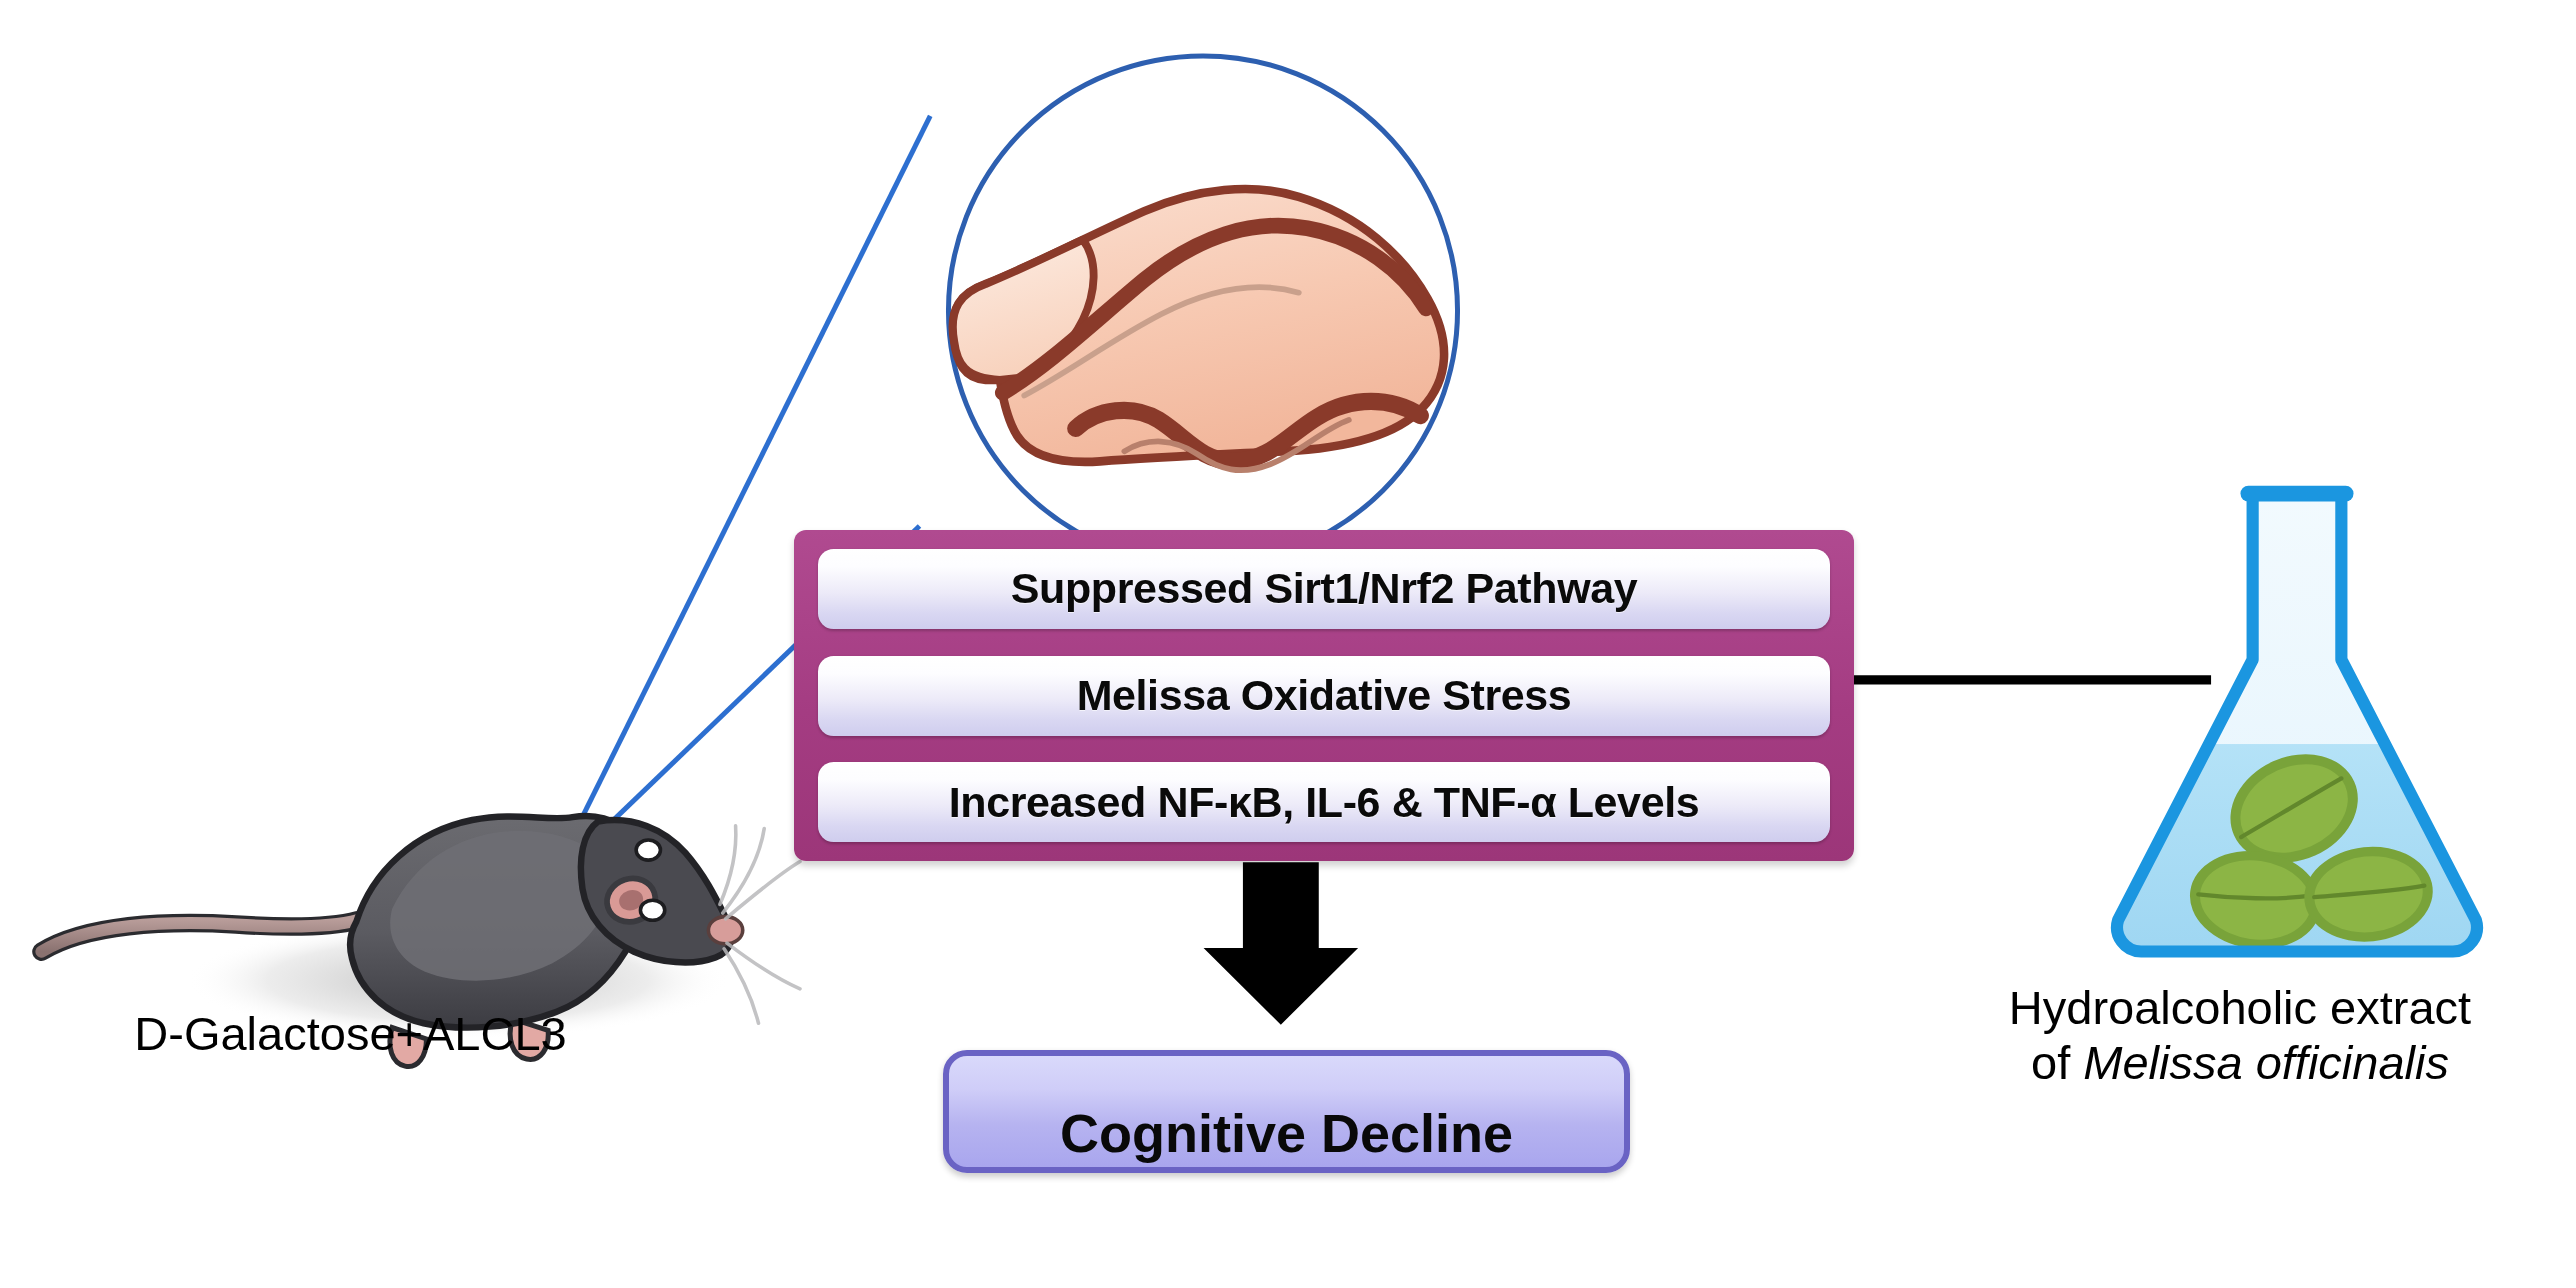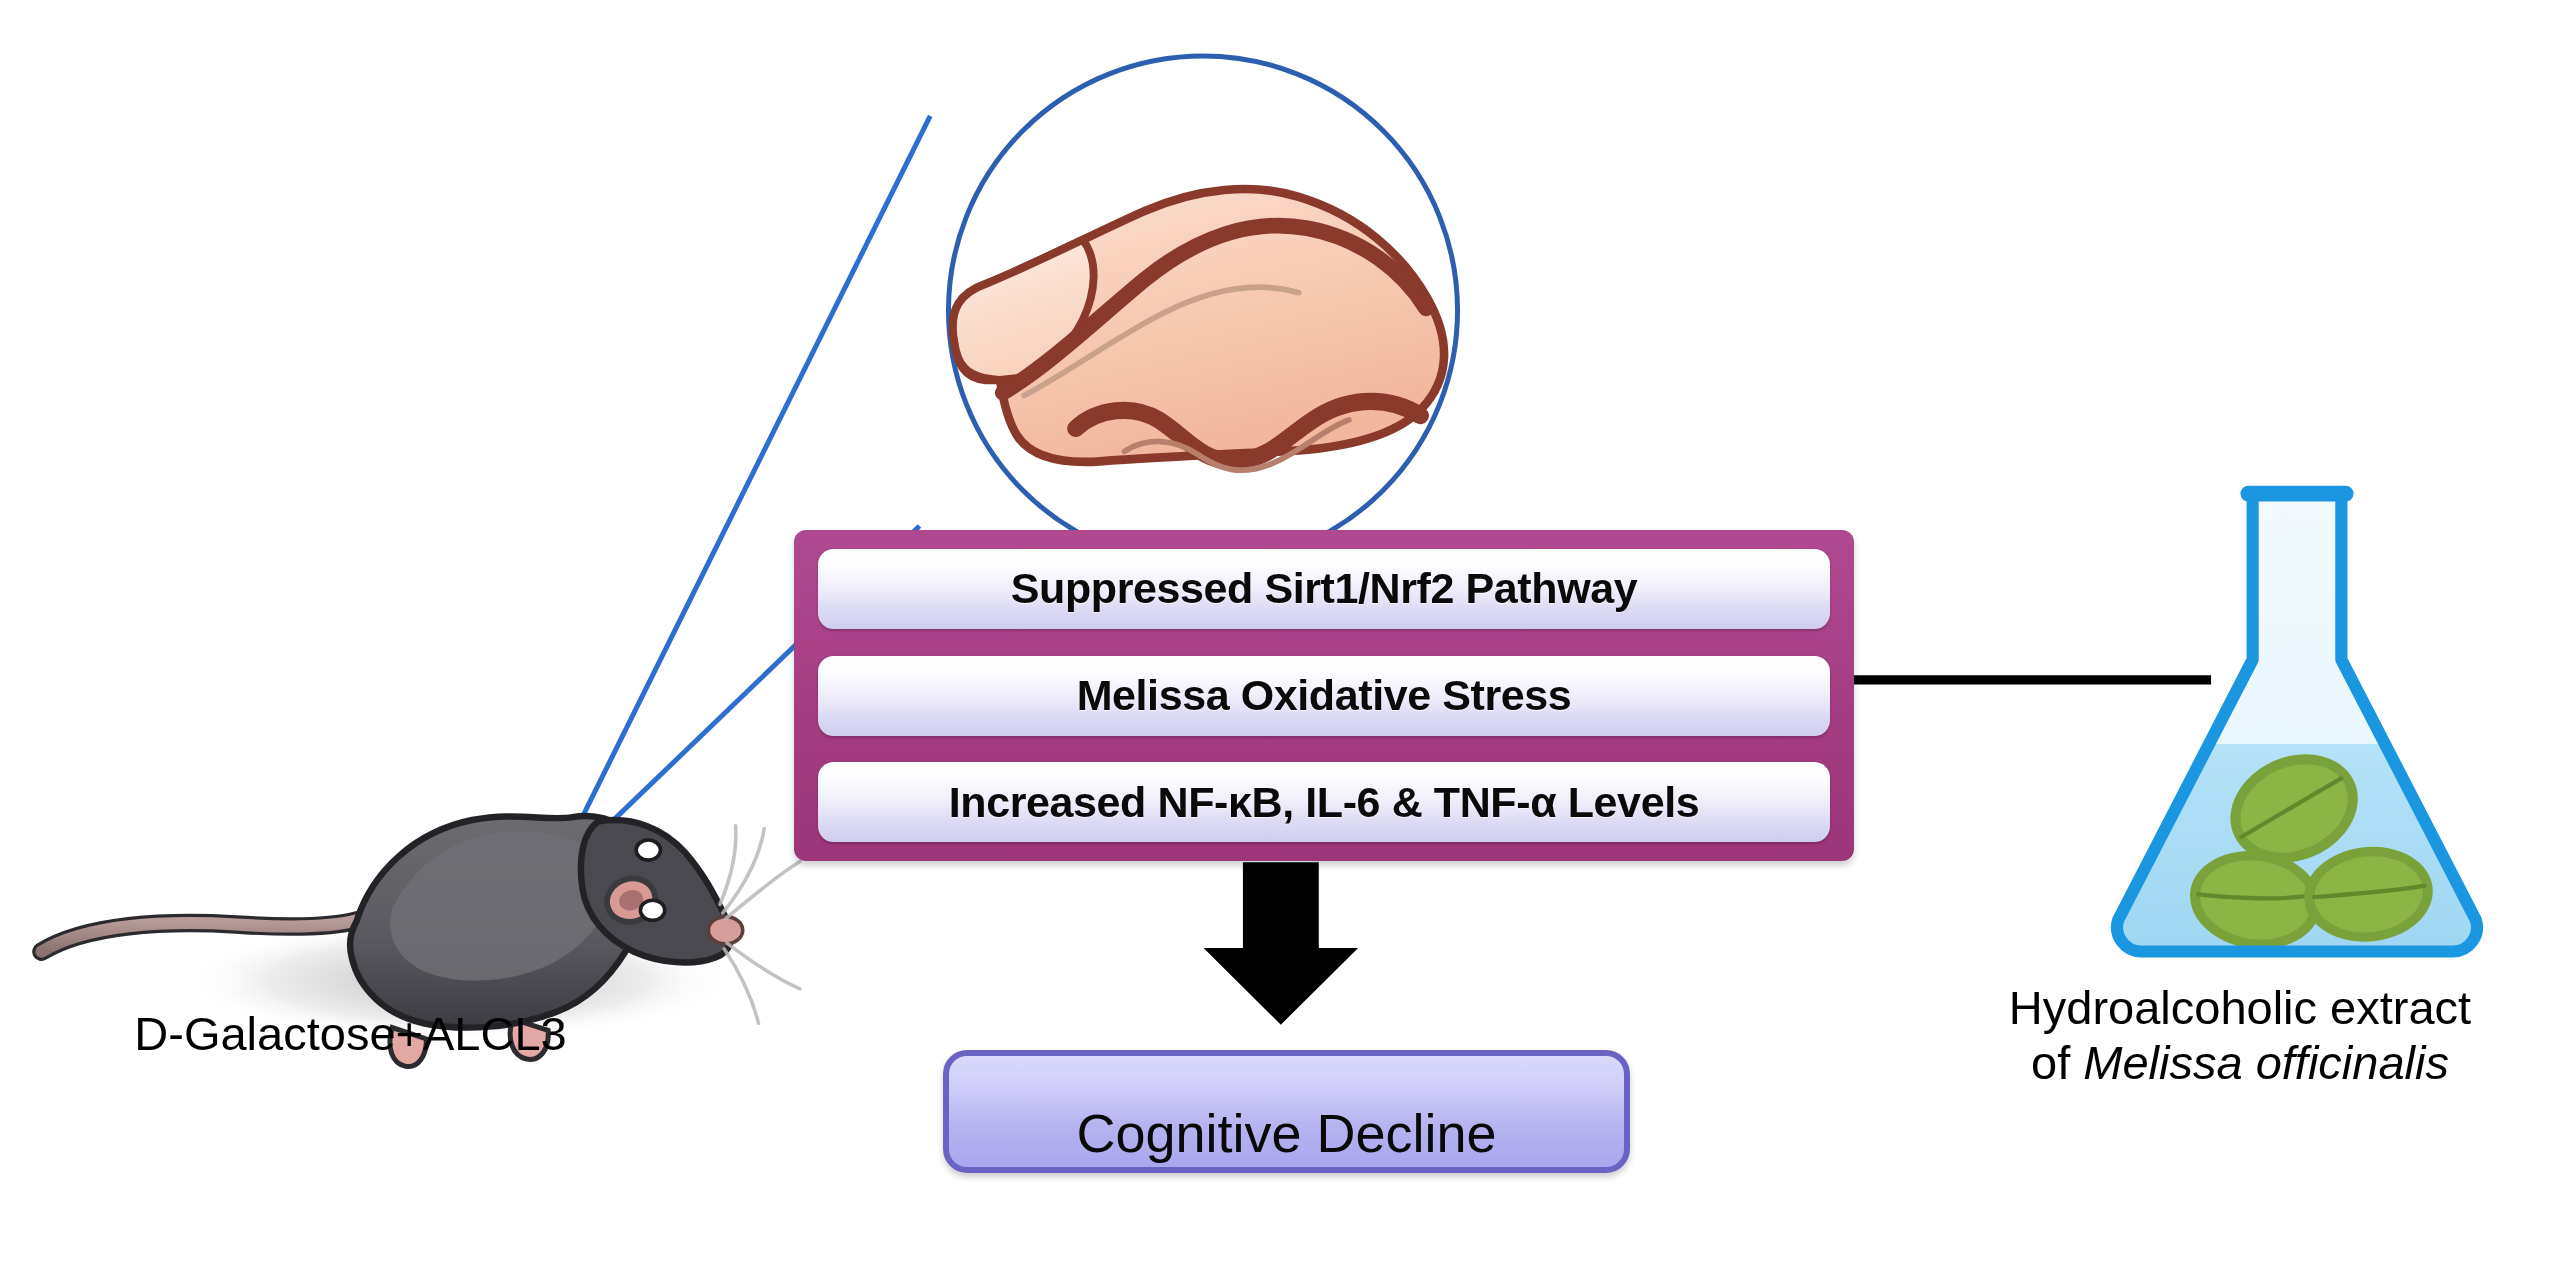--- a/index.html
+++ b/index.html
@@ -99,21 +99,21 @@
         #b6b3f0 62%,
         #a9a6ee 100%);
     box-shadow: 0 3.6px 6.4px rgba(0,0,0,0.20);
     display: flex;
     align-items: center;
     justify-content: center;
     z-index: 6;
   }
   #cognitive-box span {
     font-size: 54px;
-    font-weight: 400;
+    font-weight: 700;
     color: #090909;
     white-space: nowrap;
     margin-top: 43px;
   }
 
   
   .caption {
     position: absolute;
     text-align: center;
     font-size: 47px;

